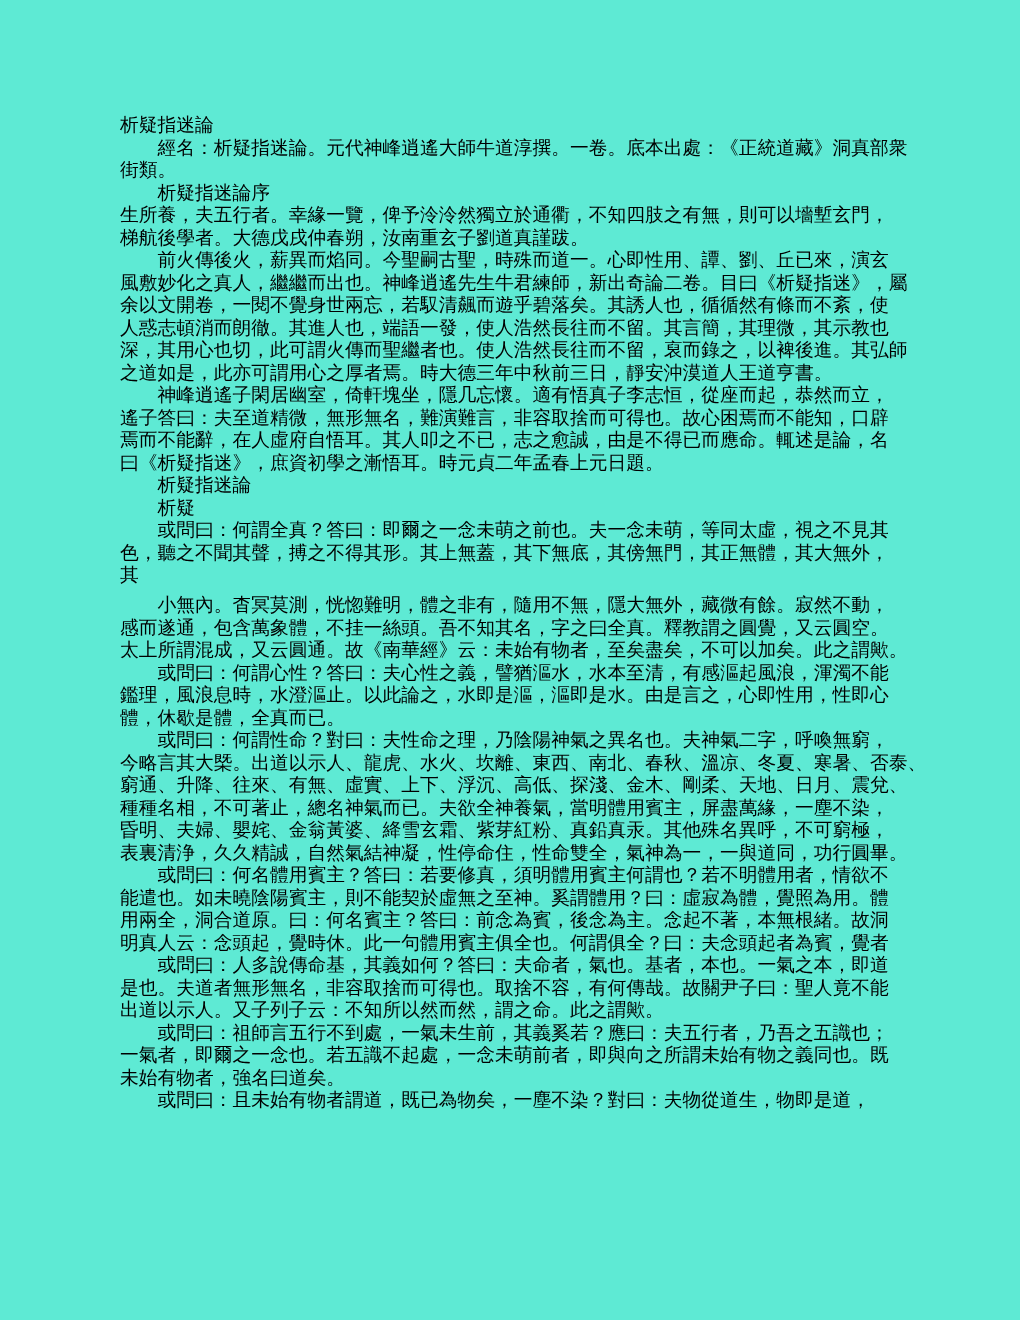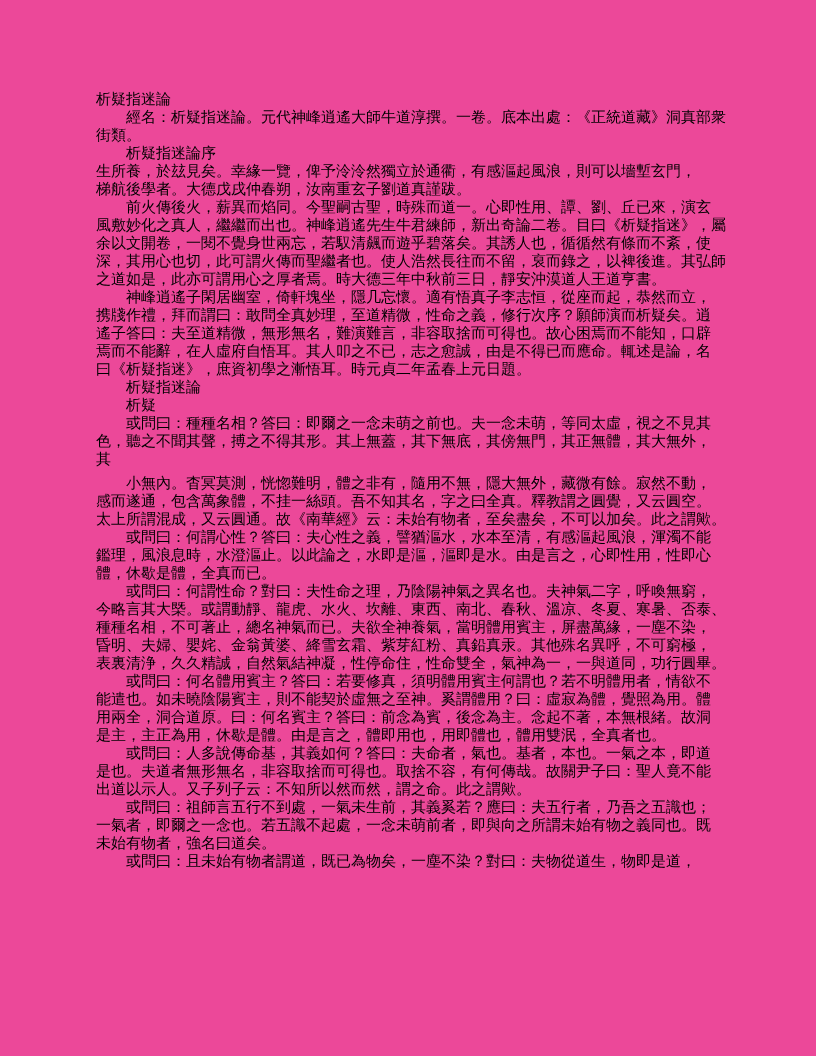--- a/index.html
+++ b/index.html
@@ -5,23 +5,23 @@
   html, body {
     margin: 0;
     padding: 0;
     background: #e8e8e8;
   }
   .page {
     position: relative;
     width: 816px;
     height: 1056px;
     margin: 0 auto;
-    background: #ec4899;
+    background: #5eead4;
     overflow: hidden;
-    font-family: Liberation Mono, monospace;
+    font-family: Liberation Serif, serif;
     color: #000000;
   }
   .text-block {
     position: absolute;
     left: 96px;
     top: 92px;
     width: 632px;
     font-size: 15px;
     line-height: 18px;
     text-align: left;
@@ -37,53 +37,54 @@
 </style>
 </head>
 <body>
 
 <div class="page">
   <div class="text-block">
       <div class="line">析疑指迷論</div>
       <div class="line">　　經名：析疑指迷論。元代神峰逍遙大師牛道淳撰。一卷。底本出處：《正統道藏》洞真部衆</div>
       <div class="line">街類。</div>
       <div class="line">　　析疑指迷論序</div>
-      <div class="line">生所養，於玆見矣。幸緣一覽，俾予泠泠然獨立於通衢，有感漚起風浪，則可以墻塹玄門，</div>
+      <div class="line">生所養，夫五行者。幸緣一覽，俾予泠泠然獨立於通衢，不知四肢之有無，則可以墻塹玄門，</div>
       <div class="line">梯航後學者。大德戊戌仲春朔，汝南重玄子劉道真謹跋。</div>
       <div class="line">　　前火傳後火，薪異而焰同。今聖嗣古聖，時殊而道一。心即性用、譚、劉、丘已來，演玄</div>
       <div class="line">風敷妙化之真人，繼繼而出也。神峰逍遙先生牛君練師，新出奇論二卷。目曰《析疑指迷》，屬</div>
       <div class="line">余以文開卷，一閱不覺身世兩忘，若馭清飆而遊乎碧落矣。其誘人也，循循然有條而不紊，使</div>
+      <div class="line">人惑志頓消而朗徹。其進人也，端語一發，使人浩然長往而不留。其言簡，其理微，其示教也</div>
       <div class="line">深，其用心也切，此可謂火傳而聖繼者也。使人浩然長往而不留，裒而錄之，以裨後進。其弘師</div>
       <div class="line">之道如是，此亦可謂用心之厚者焉。時大德三年中秋前三日，靜安沖漠道人王道亨書。</div>
       <div class="line">　　神峰逍遙子閑居幽室，倚軒塊坐，隱几忘懷。適有悟真子李志恒，從座而起，恭然而立，</div>
-      <div class="line">携牋作禮，拜而謂曰：敢問全真妙理，至道精微，性命之義，修行次序？願師演而析疑矣。逍</div>
       <div class="line">遙子答曰：夫至道精微，無形無名，難演難言，非容取捨而可得也。故心困焉而不能知，口辟</div>
       <div class="line">焉而不能辭，在人虛府自悟耳。其人叩之不已，志之愈誠，由是不得已而應命。輒述是論，名</div>
       <div class="line">曰《析疑指迷》，庶資初學之漸悟耳。時元貞二年孟春上元日題。</div>
       <div class="line">　　析疑指迷論</div>
       <div class="line">　　析疑</div>
-      <div class="line">　　或問曰：種種名相？答曰：即爾之一念未萌之前也。夫一念未萌，等同太虛，視之不見其</div>
+      <div class="line">　　或問曰：何謂全真？答曰：即爾之一念未萌之前也。夫一念未萌，等同太虛，視之不見其</div>
       <div class="line">色，聽之不聞其聲，搏之不得其形。其上無蓋，其下無底，其傍無門，其正無體，其大無外，</div>
       <div class="line">其</div>
       <div class="line"></div>
       <div class="line">　　小無內。杳冥莫測，恍惚難明，體之非有，隨用不無，隱大無外，藏微有餘。寂然不動，</div>
       <div class="line">感而遂通，包含萬象體，不挂一絲頭。吾不知其名，字之曰全真。釋教謂之圓覺，又云圓空。</div>
       <div class="line">太上所謂混成，又云圓通。故《南華經》云：未始有物者，至矣盡矣，不可以加矣。此之謂歟。</div>
       <div class="line">　　或問曰：何謂心性？答曰：夫心性之義，譬猶漚水，水本至清，有感漚起風浪，渾濁不能</div>
       <div class="line">鑑理，風浪息時，水澄漚止。以此論之，水即是漚，漚即是水。由是言之，心即性用，性即心</div>
       <div class="line">體，休歇是體，全真而已。</div>
       <div class="line">　　或問曰：何謂性命？對曰：夫性命之理，乃陰陽神氣之異名也。夫神氣二字，呼喚無窮，</div>
-      <div class="line">今略言其大槩。或謂動靜、龍虎、水火、坎離、東西、南北、春秋、溫凉、冬夏、寒暑、否泰、</div>
+      <div class="line">今略言其大槩。出道以示人、龍虎、水火、坎離、東西、南北、春秋、溫凉、冬夏、寒暑、否泰、</div>
+      <div class="line">窮通、升降、往來、有無、虛實、上下、浮沉、高低、探淺、金木、剛柔、天地、日月、震兌、</div>
       <div class="line">種種名相，不可著止，總名神氣而已。夫欲全神養氣，當明體用賓主，屏盡萬緣，一塵不染，</div>
       <div class="line">昏明、夫婦、嬰姹、金翁黃婆、絳雪玄霜、紫芽紅粉、真鉛真汞。其他殊名異呼，不可窮極，</div>
       <div class="line">表裏清浄，久久精誠，自然氣結神凝，性停命住，性命雙全，氣神為一，一與道同，功行圓畢。</div>
       <div class="line">　　或問曰：何名體用賓主？答曰：若要修真，須明體用賓主何謂也？若不明體用者，情欲不</div>
       <div class="line">能遣也。如未曉陰陽賓主，則不能契於虛無之至神。奚謂體用？曰：虛寂為體，覺照為用。體</div>
       <div class="line">用兩全，洞合道原。曰：何名賓主？答曰：前念為賓，後念為主。念起不著，本無根緒。故洞</div>
-      <div class="line">是主，主正為用，休歇是體。由是言之，體即用也，用即體也，體用雙泯，全真者也。</div>
+      <div class="line">明真人云：念頭起，覺時休。此一句體用賓主俱全也。何謂俱全？曰：夫念頭起者為賓，覺者</div>
       <div class="line">　　或問曰：人多說傳命基，其義如何？答曰：夫命者，氣也。基者，本也。一氣之本，即道</div>
       <div class="line">是也。夫道者無形無名，非容取捨而可得也。取捨不容，有何傳哉。故關尹子曰：聖人竟不能</div>
       <div class="line">出道以示人。又子列子云：不知所以然而然，謂之命。此之謂歟。</div>
       <div class="line">　　或問曰：祖師言五行不到處，一氣未生前，其義奚若？應曰：夫五行者，乃吾之五識也；</div>
       <div class="line">一氣者，即爾之一念也。若五識不起處，一念未萌前者，即與向之所謂未始有物之義同也。既</div>
       <div class="line">未始有物者，強名曰道矣。</div>
       <div class="line">　　或問曰：且未始有物者謂道，既已為物矣，一塵不染？對曰：夫物從道生，物即是道，</div>
     </div>
 </div>
 

